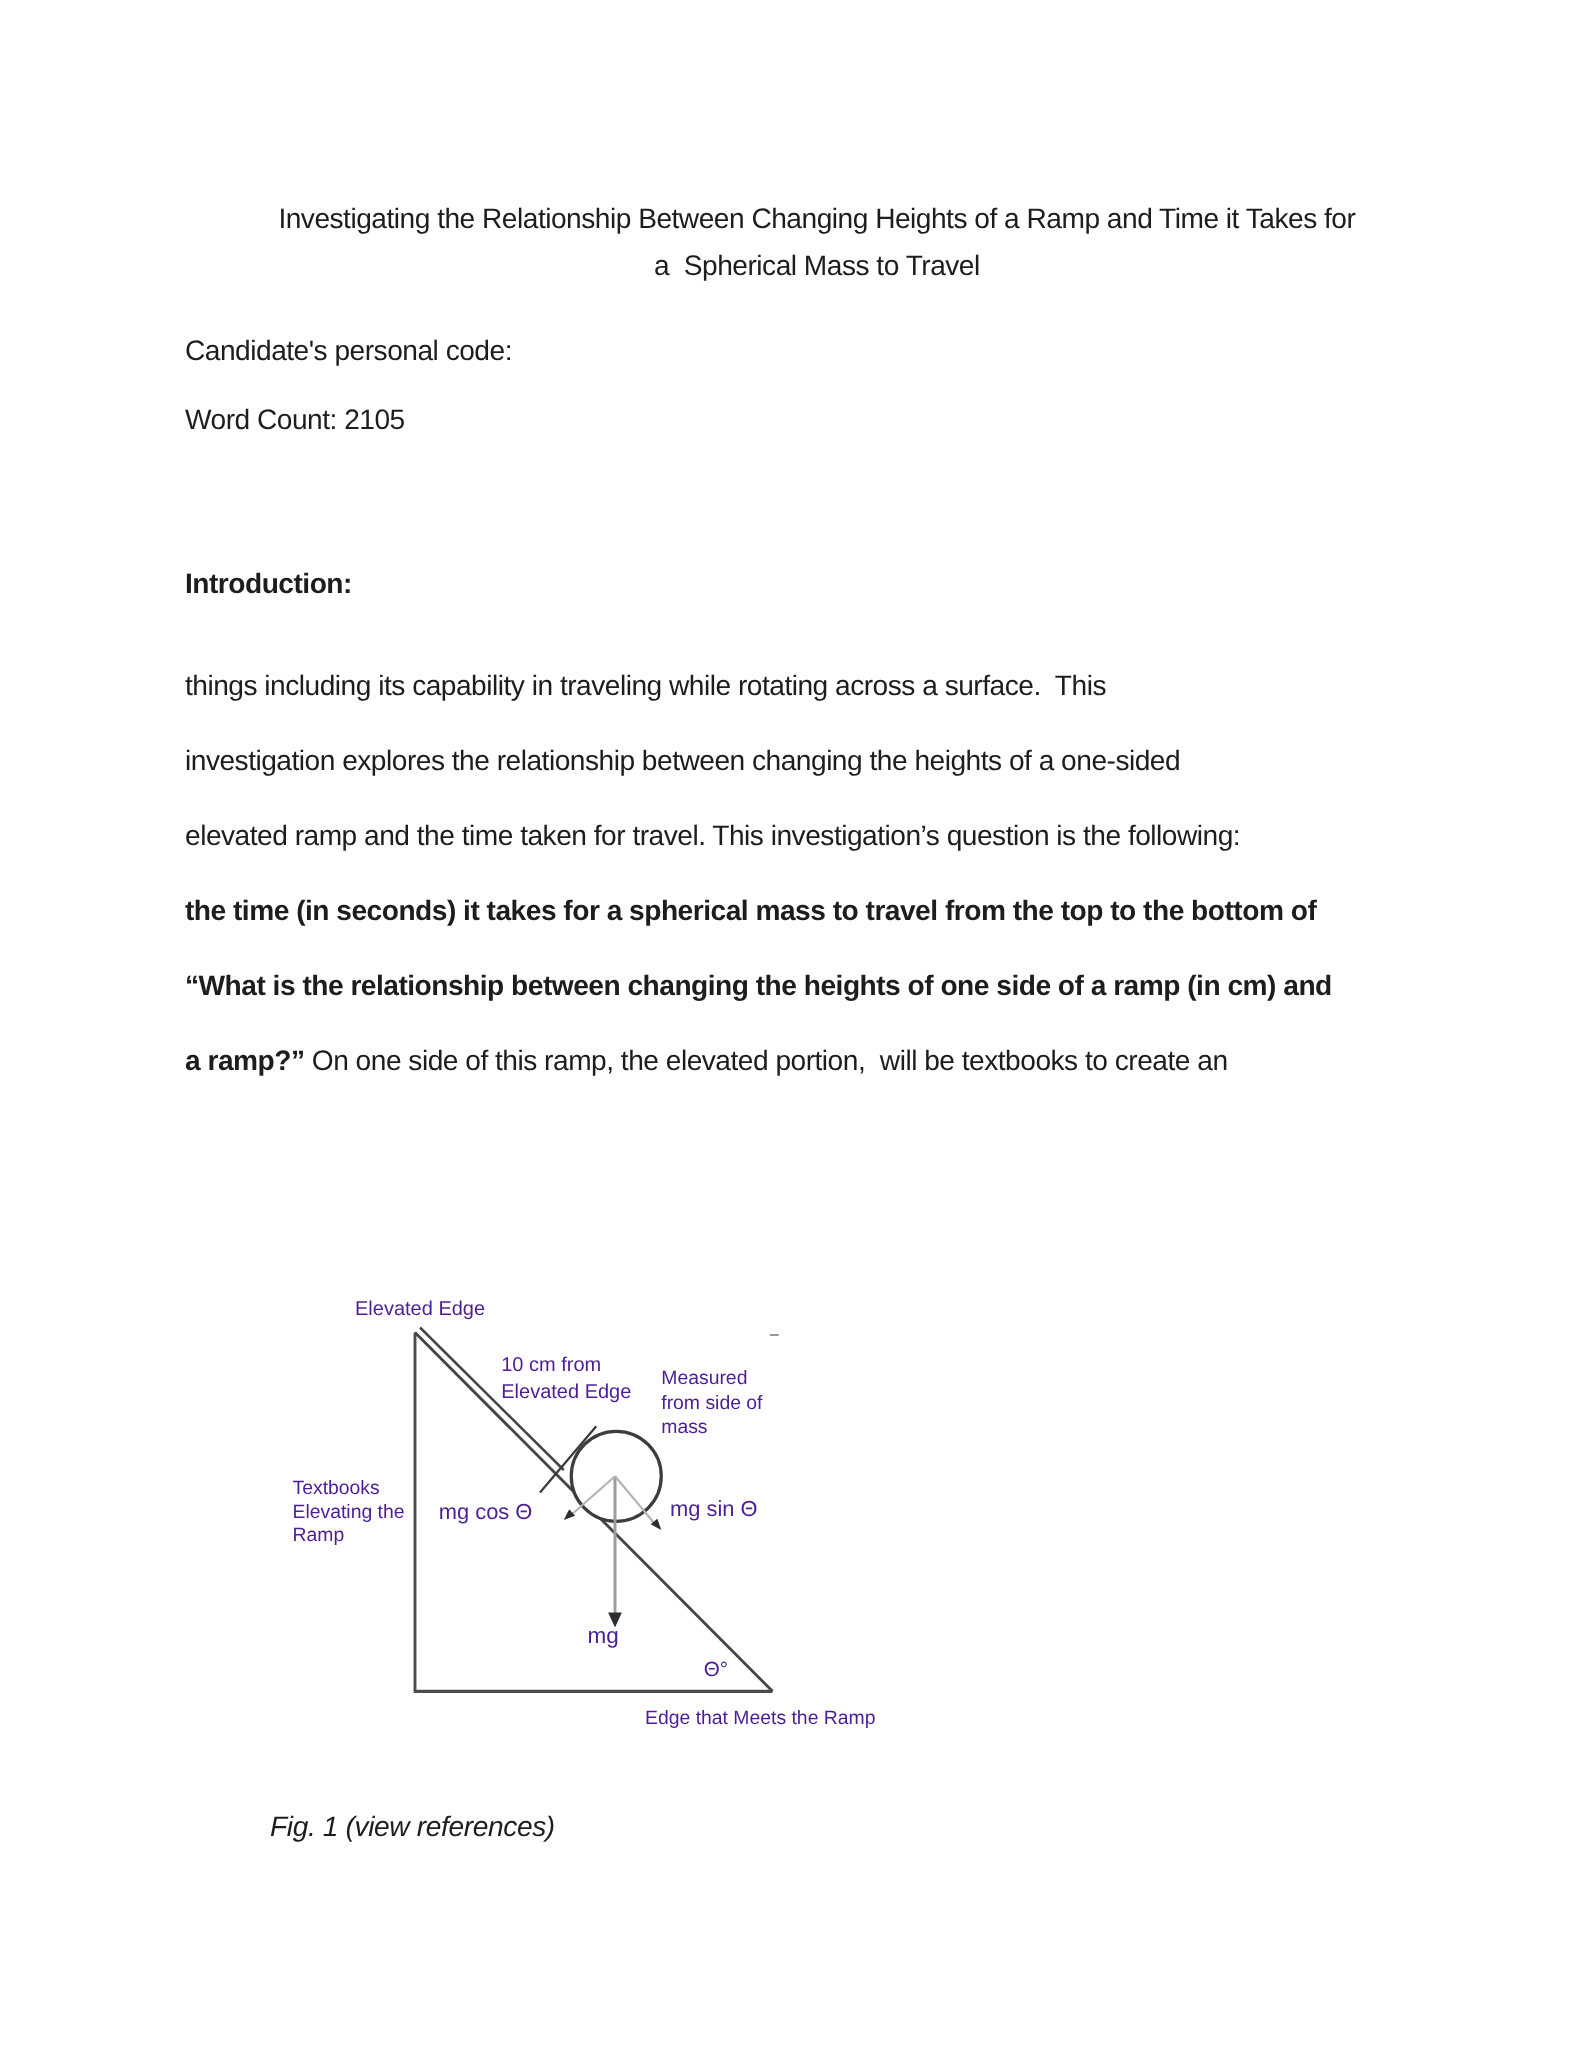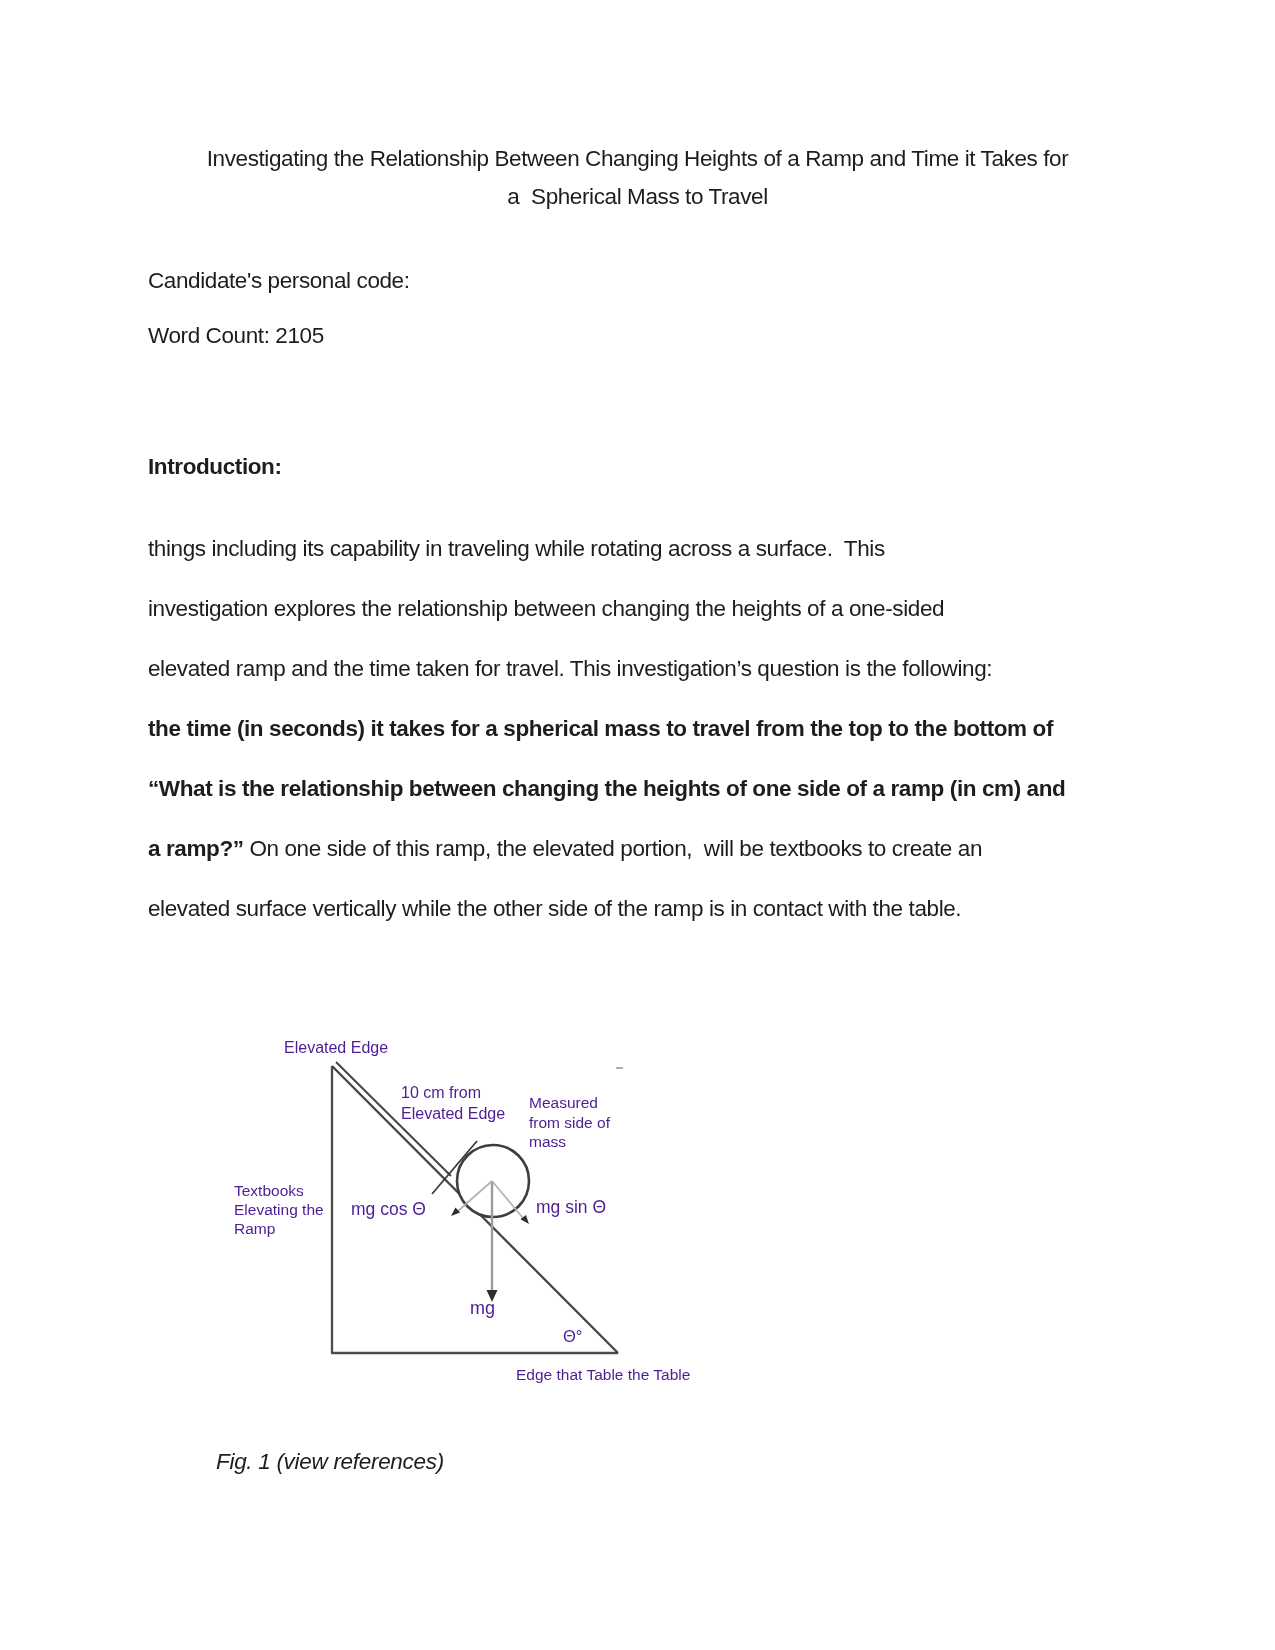--- a/index.html
+++ b/index.html
@@ -2,21 +2,21 @@
 <html><head>
 <meta charset="utf-8">
 <style>
   html,body{margin:0;padding:0;background:#ffffff;}
   .page{
     position:relative;width:1275px;height:1650px;background:#ffffff;overflow:hidden;
     font-family:"Liberation Sans",sans-serif;color:#1d1d1f;
   }
   .abs{position:absolute;}
   .title{
-    left:144px;top:140px;width:987px;margin:0;text-align:center;
+    left:144px;top:140px;width:987px;margin:16px;text-align:center;
     font-size:22.5px;font-weight:400;line-height:38px;letter-spacing:-0.4px;white-space:pre;
   }
   .meta{left:148px;font-size:22.5px;line-height:30px;letter-spacing:-0.4px;white-space:pre;}
   .pos-candidate{top:266px;}
   .pos-wordcount{top:321px;}
   .heading{left:148px;top:452px;margin:0;font-size:22.5px;font-weight:700;line-height:30px;letter-spacing:-0.4px;}
   .para{left:148px;top:519px;width:1060px;}
   .pline{white-space:pre;height:60px;line-height:60px;font-size:22.5px;letter-spacing:-0.4px;}
   .pline .b{font-weight:700;}
   .indent{padding-left:75px;}
@@ -48,21 +48,20 @@
 
   <h2 class="abs heading">Introduction:</h2>
 
   <div class="abs para">
     <div class="pline"><span class="b"></span><span>things including its capability in traveling while rotating across a surface.  This</span></div>
     <div class="pline"><span class="b"></span><span>investigation explores the relationship between changing the heights of a one-sided</span></div>
     <div class="pline"><span class="b"></span><span>elevated ramp and the time taken for travel. This investigation’s question is the following:</span></div>
     <div class="pline"><span class="b">the time (in seconds) it takes for a spherical mass to travel from the top to the bottom of</span><span></span></div>
     <div class="pline"><span class="b">“What is the relationship between changing the heights of one side of a ramp (in cm) and</span><span></span></div>
     <div class="pline"><span class="b">a ramp?”</span><span> On one side of this ramp, the elevated portion,  will be textbooks to create an</span></div>
-    <div class="pline"><span class="b"></span><span>elevated surface vertically while the other side of the ramp is in contact with the table.</span></div>
   </div>
 
   <figure class="abs figure">
     <svg width="490" height="365" viewBox="0 0 490 365">
       <line x1="112" y1="31" x2="112" y2="318" stroke="#4c4c4c" stroke-width="2.3"></line>
       <line x1="111" y1="318" x2="398" y2="318" stroke="#4c4c4c" stroke-width="2.6"></line>
       <line x1="112" y1="31" x2="398" y2="318" stroke="#454545" stroke-width="2.3"></line>
       <line x1="116" y1="27" x2="231" y2="141" stroke="#454545" stroke-width="2"></line>
       <circle cx="273" cy="146" r="36" fill="#ffffff" stroke="#3d3d3d" stroke-width="2.6"></circle>
       <line x1="257" y1="106" x2="212" y2="159" stroke="#3a3a3a" stroke-width="1.8"></line>
@@ -80,18 +79,18 @@
     <span class="flabel f-meas">Measured
 from side of
 mass</span>
     <span class="flabel f-text">Textbooks
 Elevating the
 Ramp</span>
     <span class="flabel f-mgcos">mg cos Θ</span>
     <span class="flabel f-mgsin">mg sin Θ</span>
     <span class="flabel f-mg">mg</span>
     <span class="flabel f-theta">Θ°</span>
-    <span class="flabel f-edge">Edge that Table the Table</span>
+    <span class="flabel f-edge">Edge that Meets the Ramp</span>
   </figure>
 
   <div class="abs caption">Fig. 1 (view references)</div>
 
 </div>
 
 </body></html>

